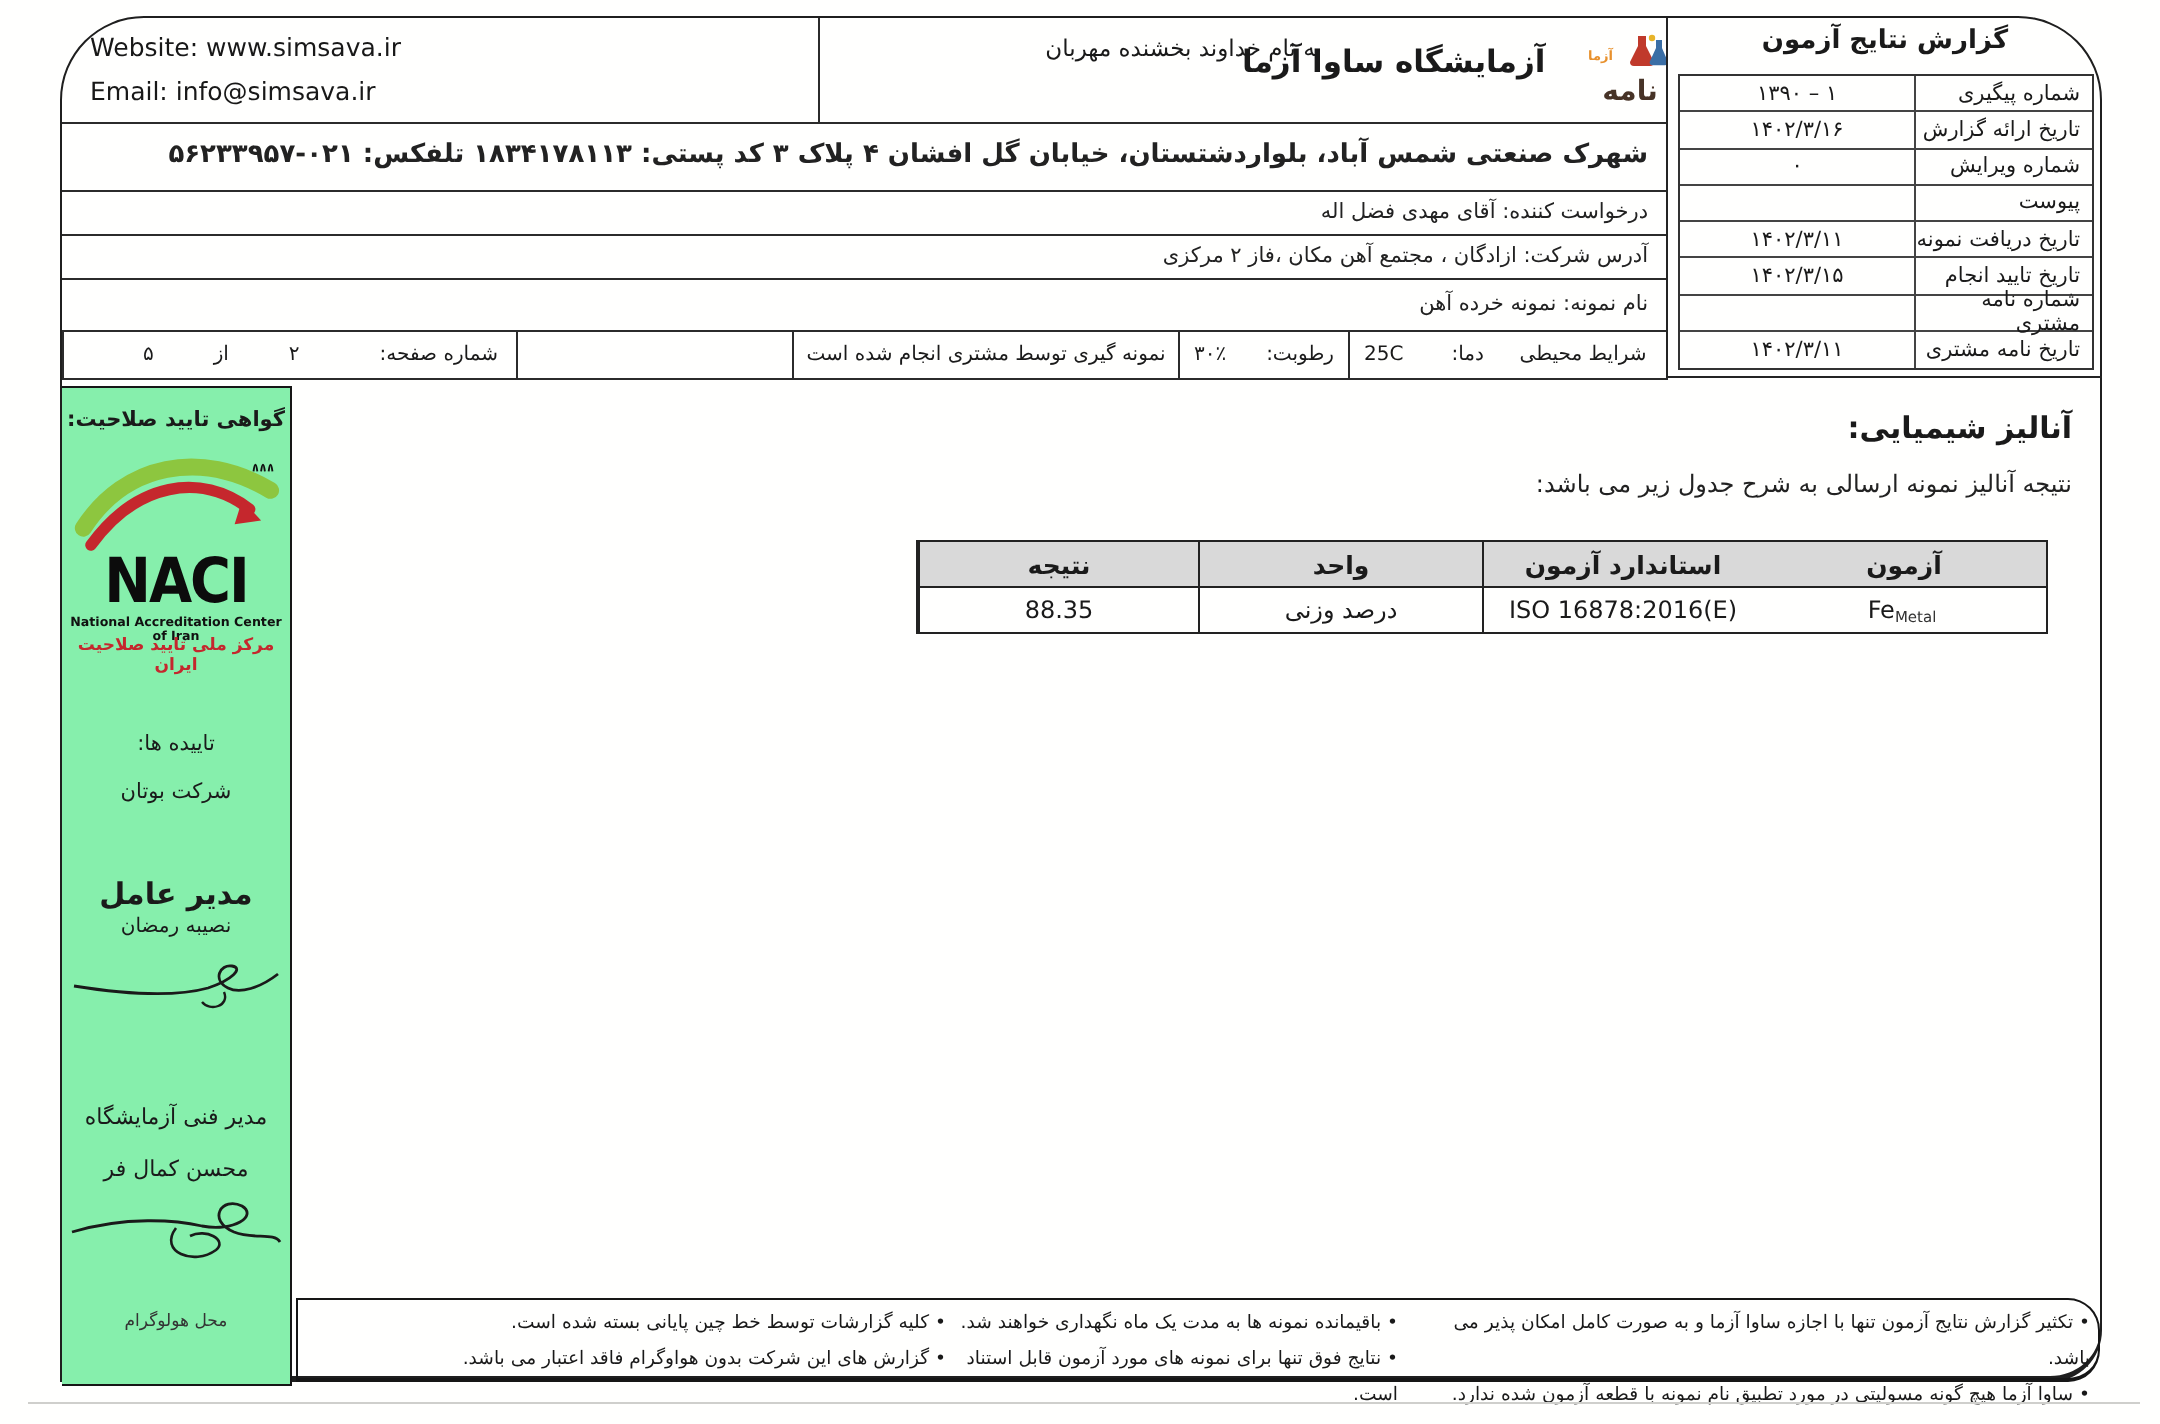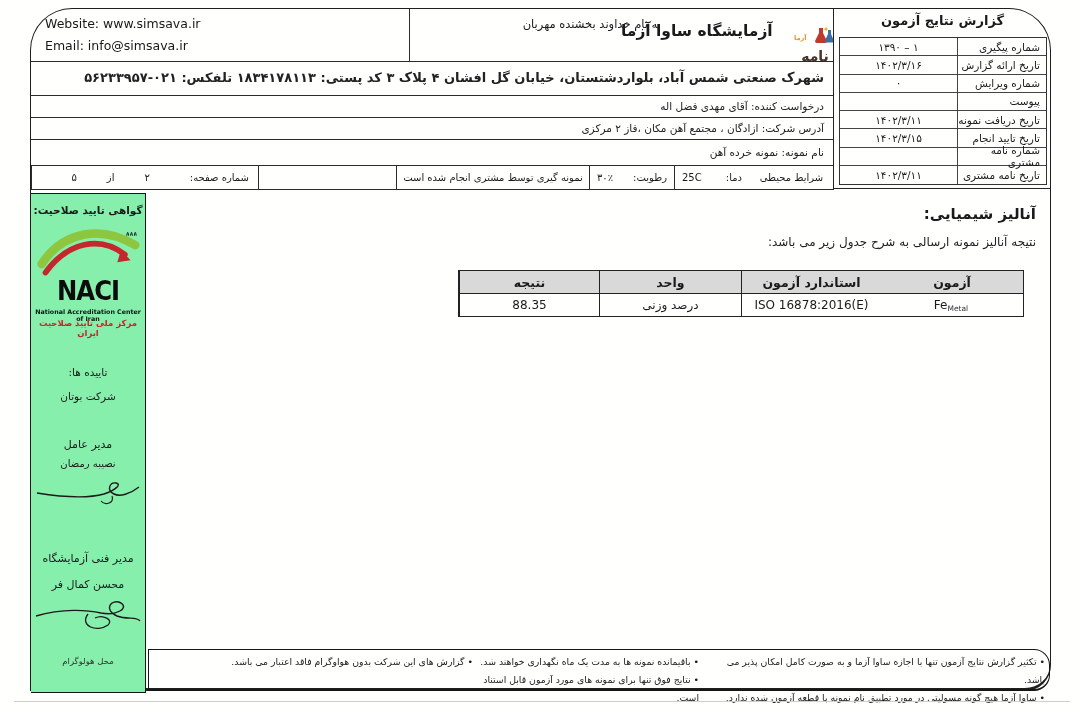--- a/index.html
+++ b/index.html
@@ -7,21 +7,21 @@
         font-family:"DejaVu Sans",sans-serif;color:#1a1a1a;}
   .doc{position:absolute;left:30px;top:8px;width:1019px;height:679px;
        border:1.4px solid #1f1f1f;border-bottom-width:3px;
        border-radius:42px 42px 26px 0;background:#fffffe;}
   .abs{position:absolute;}
   .hl{position:absolute;left:0;width:803px;border-top:1.2px solid #2b2b2b;height:0;}
   .vl{position:absolute;border-left:1.2px solid #2b2b2b;width:0;}
   .contact{left:14px;top:4px;width:360px;font-size:12.5px;line-height:22px;color:#181818;}
   .bismillah{left:380px;top:8px;width:250px;font-size:11.5px;text-align:right;direction:rtl;}
   .labname{left:590px;top:13px;width:170px;font-size:15.5px;font-weight:bold;direction:rtl;text-align:left;}
-  .savalogo{left:762px;top:17px;width:44px;height:44px;text-align:center;}
+  .savalogo{left:762px;top:7px;width:44px;height:44px;text-align:center;}
   .savalogo .azma{position:absolute;left:1px;top:8px;font-size:6.5px;color:#e8912d;font-weight:bold;}
   .savalogo .sava{position:absolute;left:0;right:0;top:22px;font-size:14px;font-weight:800;color:#473327;letter-spacing:.5px;}
   .rowline{left:0;width:803px;direction:rtl;text-align:right;color:#222;}
   .addr{top:52px;height:34px;line-height:34px;font-size:13px;font-weight:bold;width:793px;}
   .meta1{top:86px;height:22px;line-height:22px;font-size:10.5px;width:793px;}
   .meta2{top:108px;height:22px;line-height:22px;font-size:10.5px;padding-right:10px;width:793px;}
   .meta3{top:130px;height:26px;line-height:26px;font-size:10.5px;padding-right:10px;width:793px;}
   .conds{left:0;top:156px;width:803px;height:24px;display:flex;direction:rtl;font-size:10px;}
   .conds>div{display:flex;align-items:center;height:100%;box-sizing:border-box;}
   .c-sep{border-left:1.1px solid #2b2b2b;}
@@ -36,26 +36,26 @@
   .rpanel{left:802px;top:0;width:217px;height:179px;border-left:1.3px solid #242424;border-bottom:1.3px solid #242424;direction:rtl;}
   .rtitle{position:absolute;top:4px;left:0;right:0;text-align:center;font-size:13px;font-weight:bold;}
   .rtable{position:absolute;left:5px;top:28px;width:206px;height:146px;border:1.2px solid #333;}
   .rrow{display:flex;direction:rtl;height:18.25px;box-sizing:border-box;border-bottom:1px solid #444;font-size:10.5px;}
   .rrow:last-child{border-bottom:none;}
   .rlabel{width:88px;padding-right:6px;display:flex;align-items:center;box-sizing:border-box;}
   .rvalue{flex:1;border-left:0;border-right:1px solid #444;display:flex;align-items:center;justify-content:center;direction:rtl;}
   .sidebar{left:0;top:184px;width:114px;height:498px;border:1.4px solid #161616;border-left:none;background:#86efac;}
   .sidebar>div,.sidebar>svg{position:absolute;left:0;right:0;text-align:center;}
   .sb-title{top:10px;font-size:10.5px;font-weight:bold;direction:rtl;}
-  .naci-acr{top:82px;font-size:27px;font-weight:900;letter-spacing:-1px;color:#0c0c0c;line-height:30px;font-stretch:condensed;}
+  .naci-acr{top:82px;font-size:31px;font-weight:900;letter-spacing:-1px;color:#0c0c0c;line-height:30px;font-stretch:condensed;}
   .naci-en{top:114px;font-size:6.3px;font-weight:bold;color:#111;}
   .naci-fa{top:124px;font-size:8.5px;font-weight:bold;color:#c5272d;direction:rtl;}
   .sb-appr-l{top:172px;font-size:10.5px;direction:rtl;}
   .sb-appr{top:196px;font-size:10.5px;direction:rtl;}
-  .sb-ceo-t{top:244px;font-size:11px;font-weight:normal;direction:rtl;}
+  .sb-ceo-t{top:244px;font-size:15px;font-weight:bold;direction:rtl;}
   .sb-ceo-n{top:264px;font-size:10px;direction:rtl;}
   .sb-tech-t{top:358px;font-size:11px;direction:rtl;}
   .sb-tech-n{top:384px;font-size:11px;direction:rtl;}
   .sb-holo{top:462px;font-size:8.5px;color:#333;direction:rtl;}
   .an-title{right:14px;top:196px;font-size:15px;font-weight:bold;direction:rtl;text-align:right;}
   .an-sub{right:14px;top:226px;font-size:12px;direction:rtl;text-align:left;color:#222;}
   .atable{left:427px;top:261px;width:566px;border:1.2px solid #222;direction:rtl;box-sizing:border-box;}
   .arow{display:flex;direction:rtl;height:22px;}
   .arow.head{background:#d9d9d9;font-weight:bold;font-size:12.5px;border-bottom:1.1px solid #222;}
   .arow.body{font-size:12px;}
@@ -217,19 +217,20 @@
     <div class="abs fbox">
       <div class="fcol fc2">
         <div class="fnote">تکثیر گزارش نتایج آزمون تنها با اجازه ساوا آزما و به صورت کامل امکان پذیر می باشد.</div>
         <div class="fnote">ساوا آزما هیچ گونه مسولیتی در مورد تطبیق نام نمونه با قطعه آزمون شده ندارد.</div>
       </div>
       <div class="fcol fc1">
         <div class="fnote">باقیمانده نمونه ها به مدت یک ماه نگهداری خواهند شد.</div>
         <div class="fnote">نتایج فوق تنها برای نمونه های مورد آزمون قابل استناد است.</div>
       </div>
       <div class="fcol fc3">
+        <div class="fnote">کلیه گزارشات توسط خط چین پایانی بسته شده است.</div>
         <div class="fnote">گزارش های این شرکت بدون هواوگرام فاقد اعتبار می باشد.</div>
       </div>
     </div>
 
   </div>
   <div class="shadow"></div>
 </div>
 
 </body></html>

